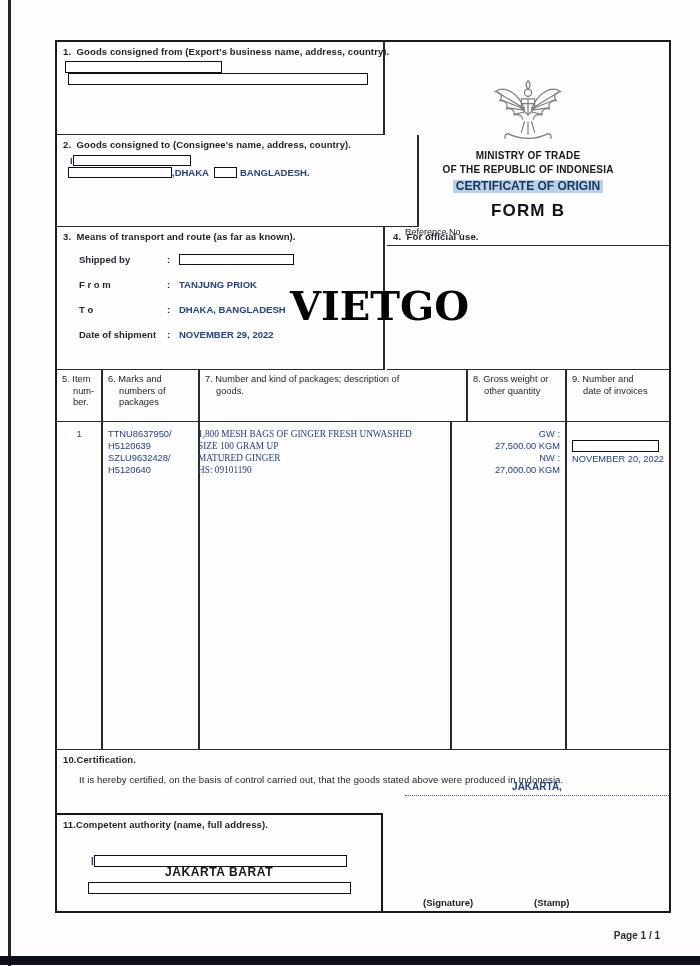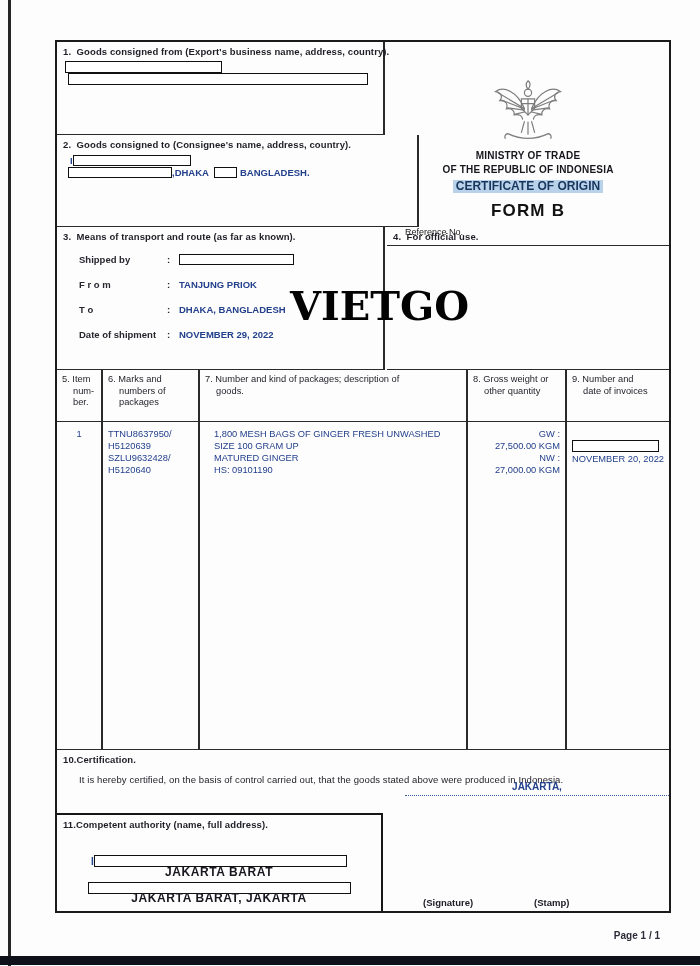--- a/index.html
+++ b/index.html
@@ -171,21 +171,21 @@
       <div class="thead-cell" style="left:510px;width:102px;">9. Number and
 date of invoices</div>
     </div>
 
     <div class="box b-b" style="left:0;top:380px;width:612px;height:328px;">
       <div class="tbody-cell b-r center" style="left:0;width:46px;">1</div>
       <div class="tbody-cell b-r" style="left:46px;width:97px;">TTNU8637950/
 H5120639
 SZLU9632428/
 H5120640</div>
-      <div class="tbody-cell b-r" style="left:143px;width:268px;padding-left:14px;">1,800 MESH BAGS OF GINGER FRESH UNWASHED
+      <div class="tbody-cell b-r" style="left:127px;width:268px;padding-left:14px;font-family:Liberation Serif, serif;">1,800 MESH BAGS OF GINGER FRESH UNWASHED
 SIZE 100 GRAM UP
 MATURED GINGER
 HS: 09101190</div>
       <div class="tbody-cell b-r" style="left:411px;width:99px;text-align:right;">GW :
 27,500.00 KGM
 NW :
 27,000.00 KGM</div>
       <div class="tbody-cell" style="left:510px;width:102px;">
         <span class="redact-i" style="width:87px;height:12px;margin-bottom:1px;"></span>
         <div>NOVEMBER 20, 2022</div>
@@ -200,21 +200,20 @@
 
     <div class="box s11" style="left:0;top:771px;width:326px;bottom:0;">
       <div class="title">11.Competent authority (name, full address).</div>
       <div class="s11-line" style="top:36px;">
         <span class="navy" style="font-size:10px;font-weight:bold;">I</span><span class="redact-i" style="width:253px;height:12px;"></span>
       </div>
       <div class="s11-line auth-bold" style="top:50px;">JAKARTA BARAT</div>
       <div class="s11-line" style="top:63px;">
         <span class="redact-i" style="width:263px;height:12px;"></span>
       </div>
-      <div class="s11-line auth-bold" style="top:76px;">JAKARTA BARAT, JAKARTA</div>
     </div>
 
     <div class="sig-label" style="left:366px;top:855px;">(Signature)</div>
     <div class="sig-label" style="left:477px;top:855px;">(Stamp)</div>
 
   </div>
 
   <div class="page-label">Page 1 / 1</div>
 
 </div>

